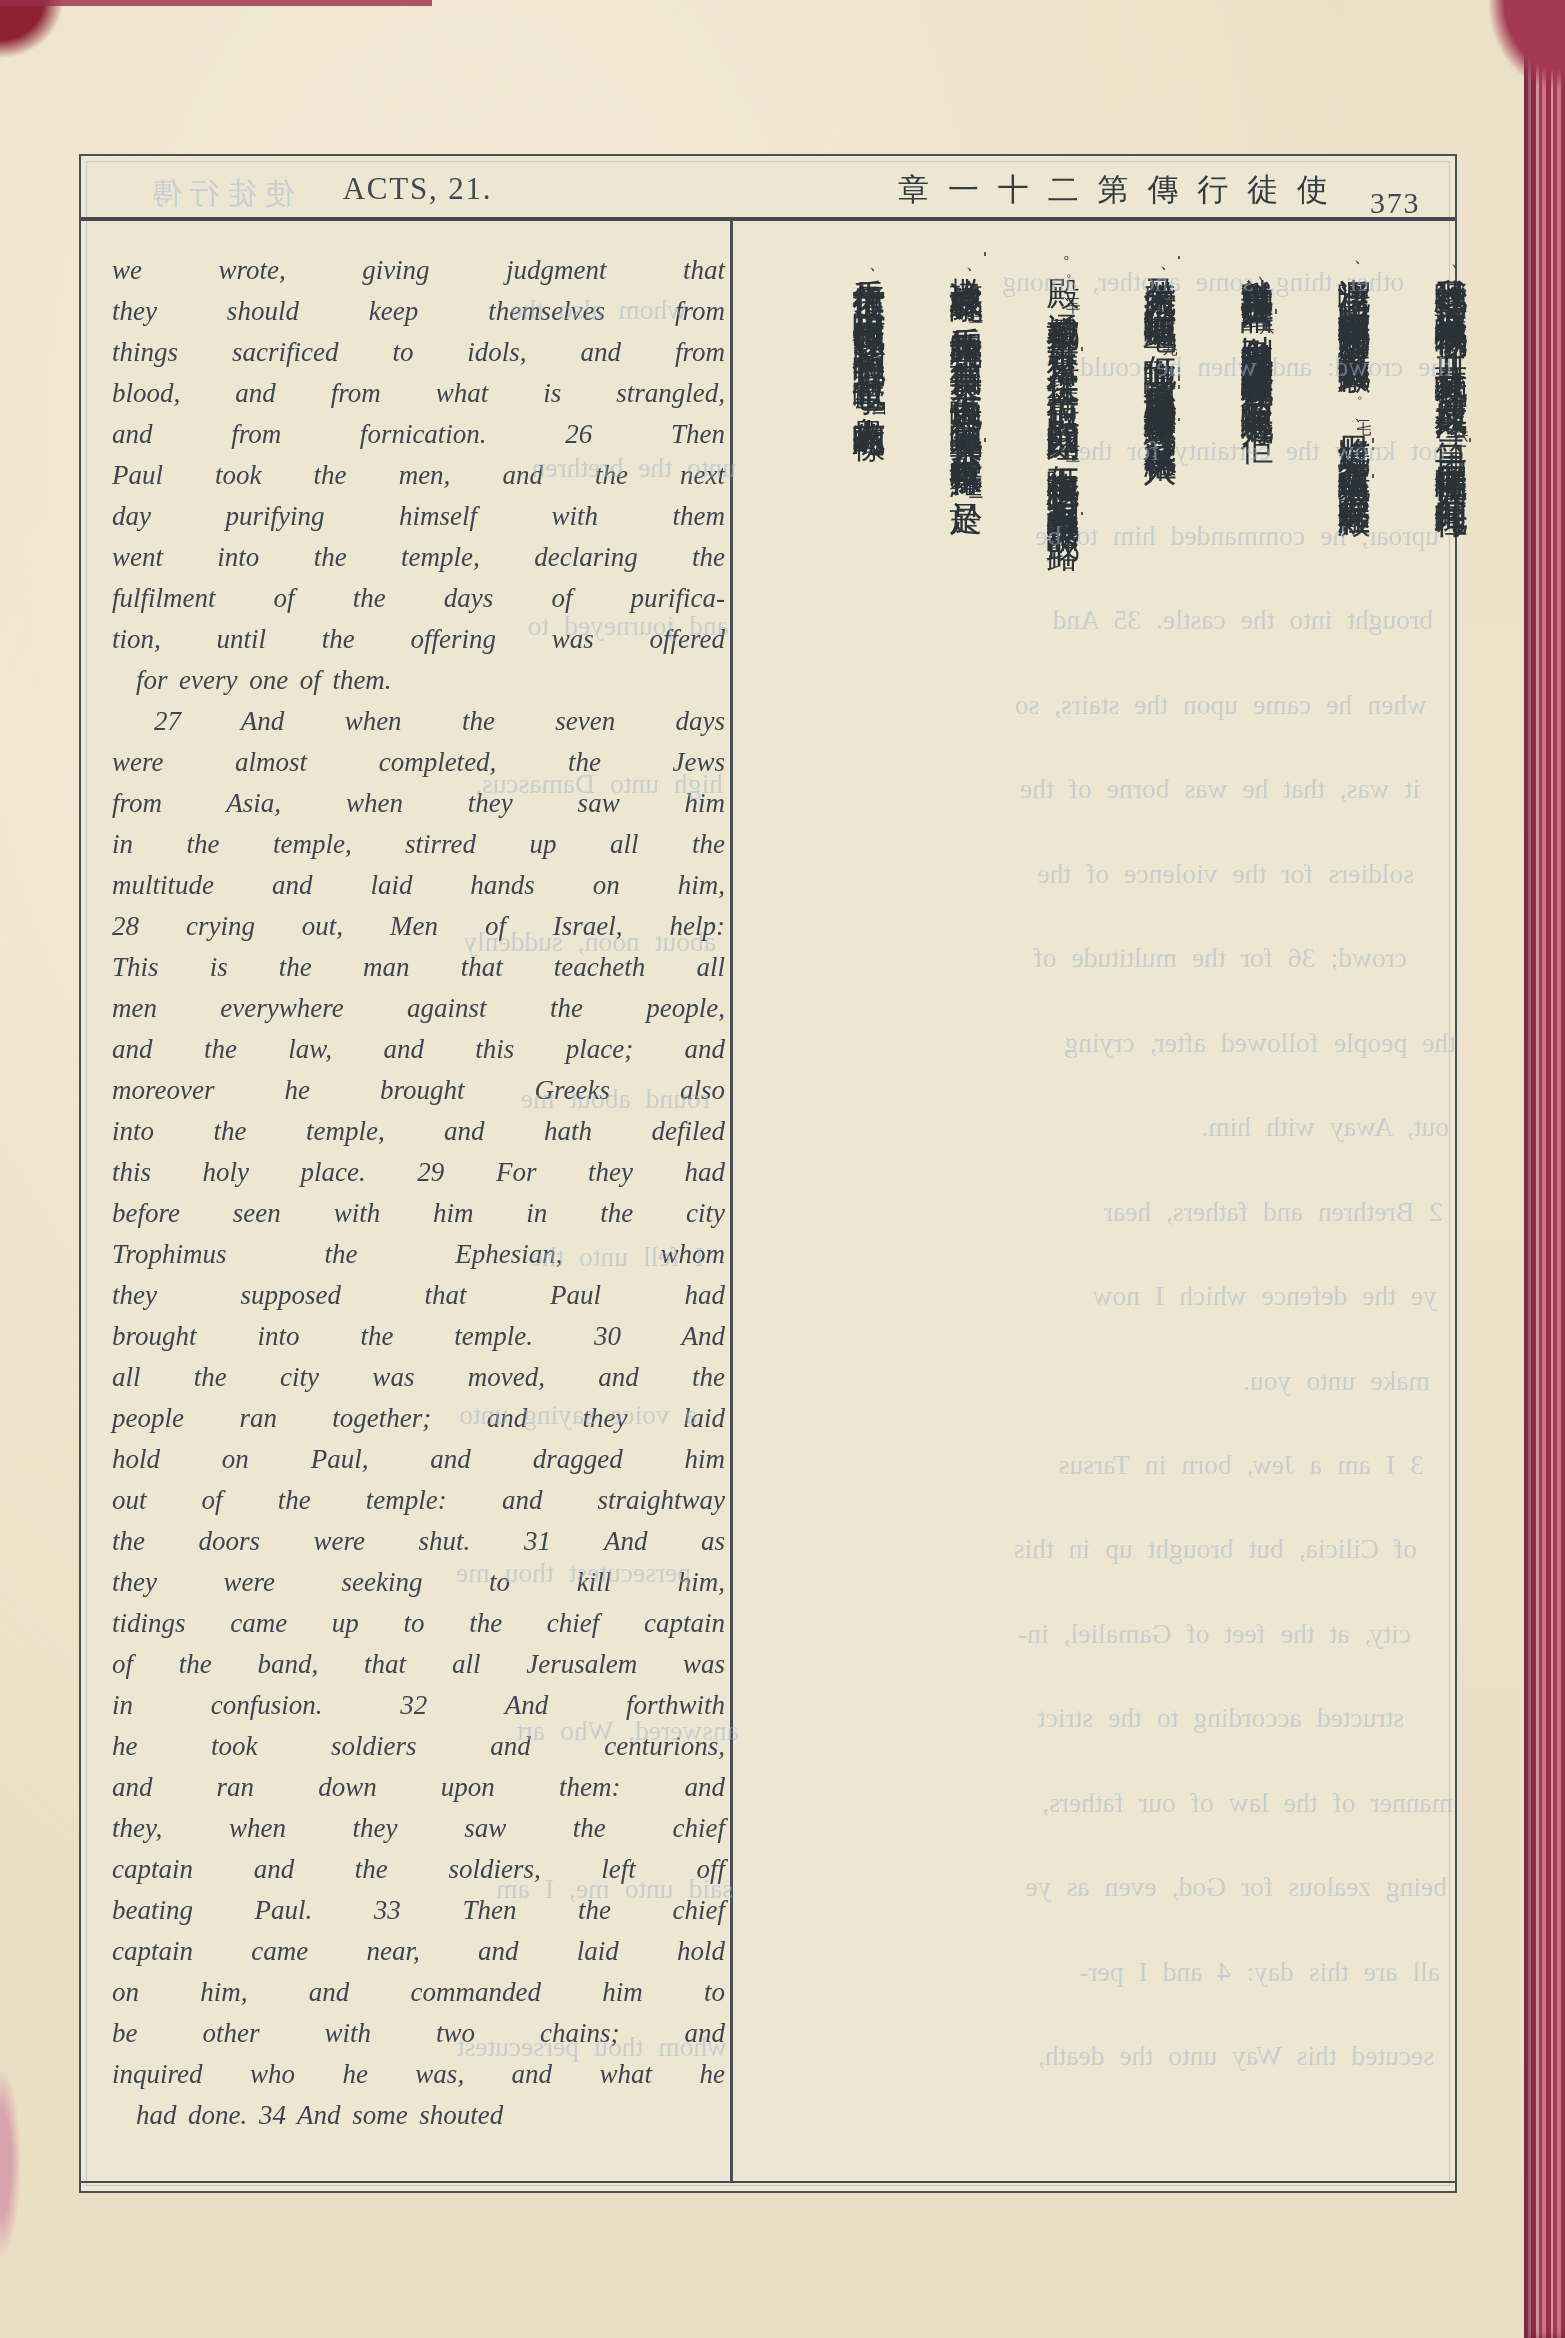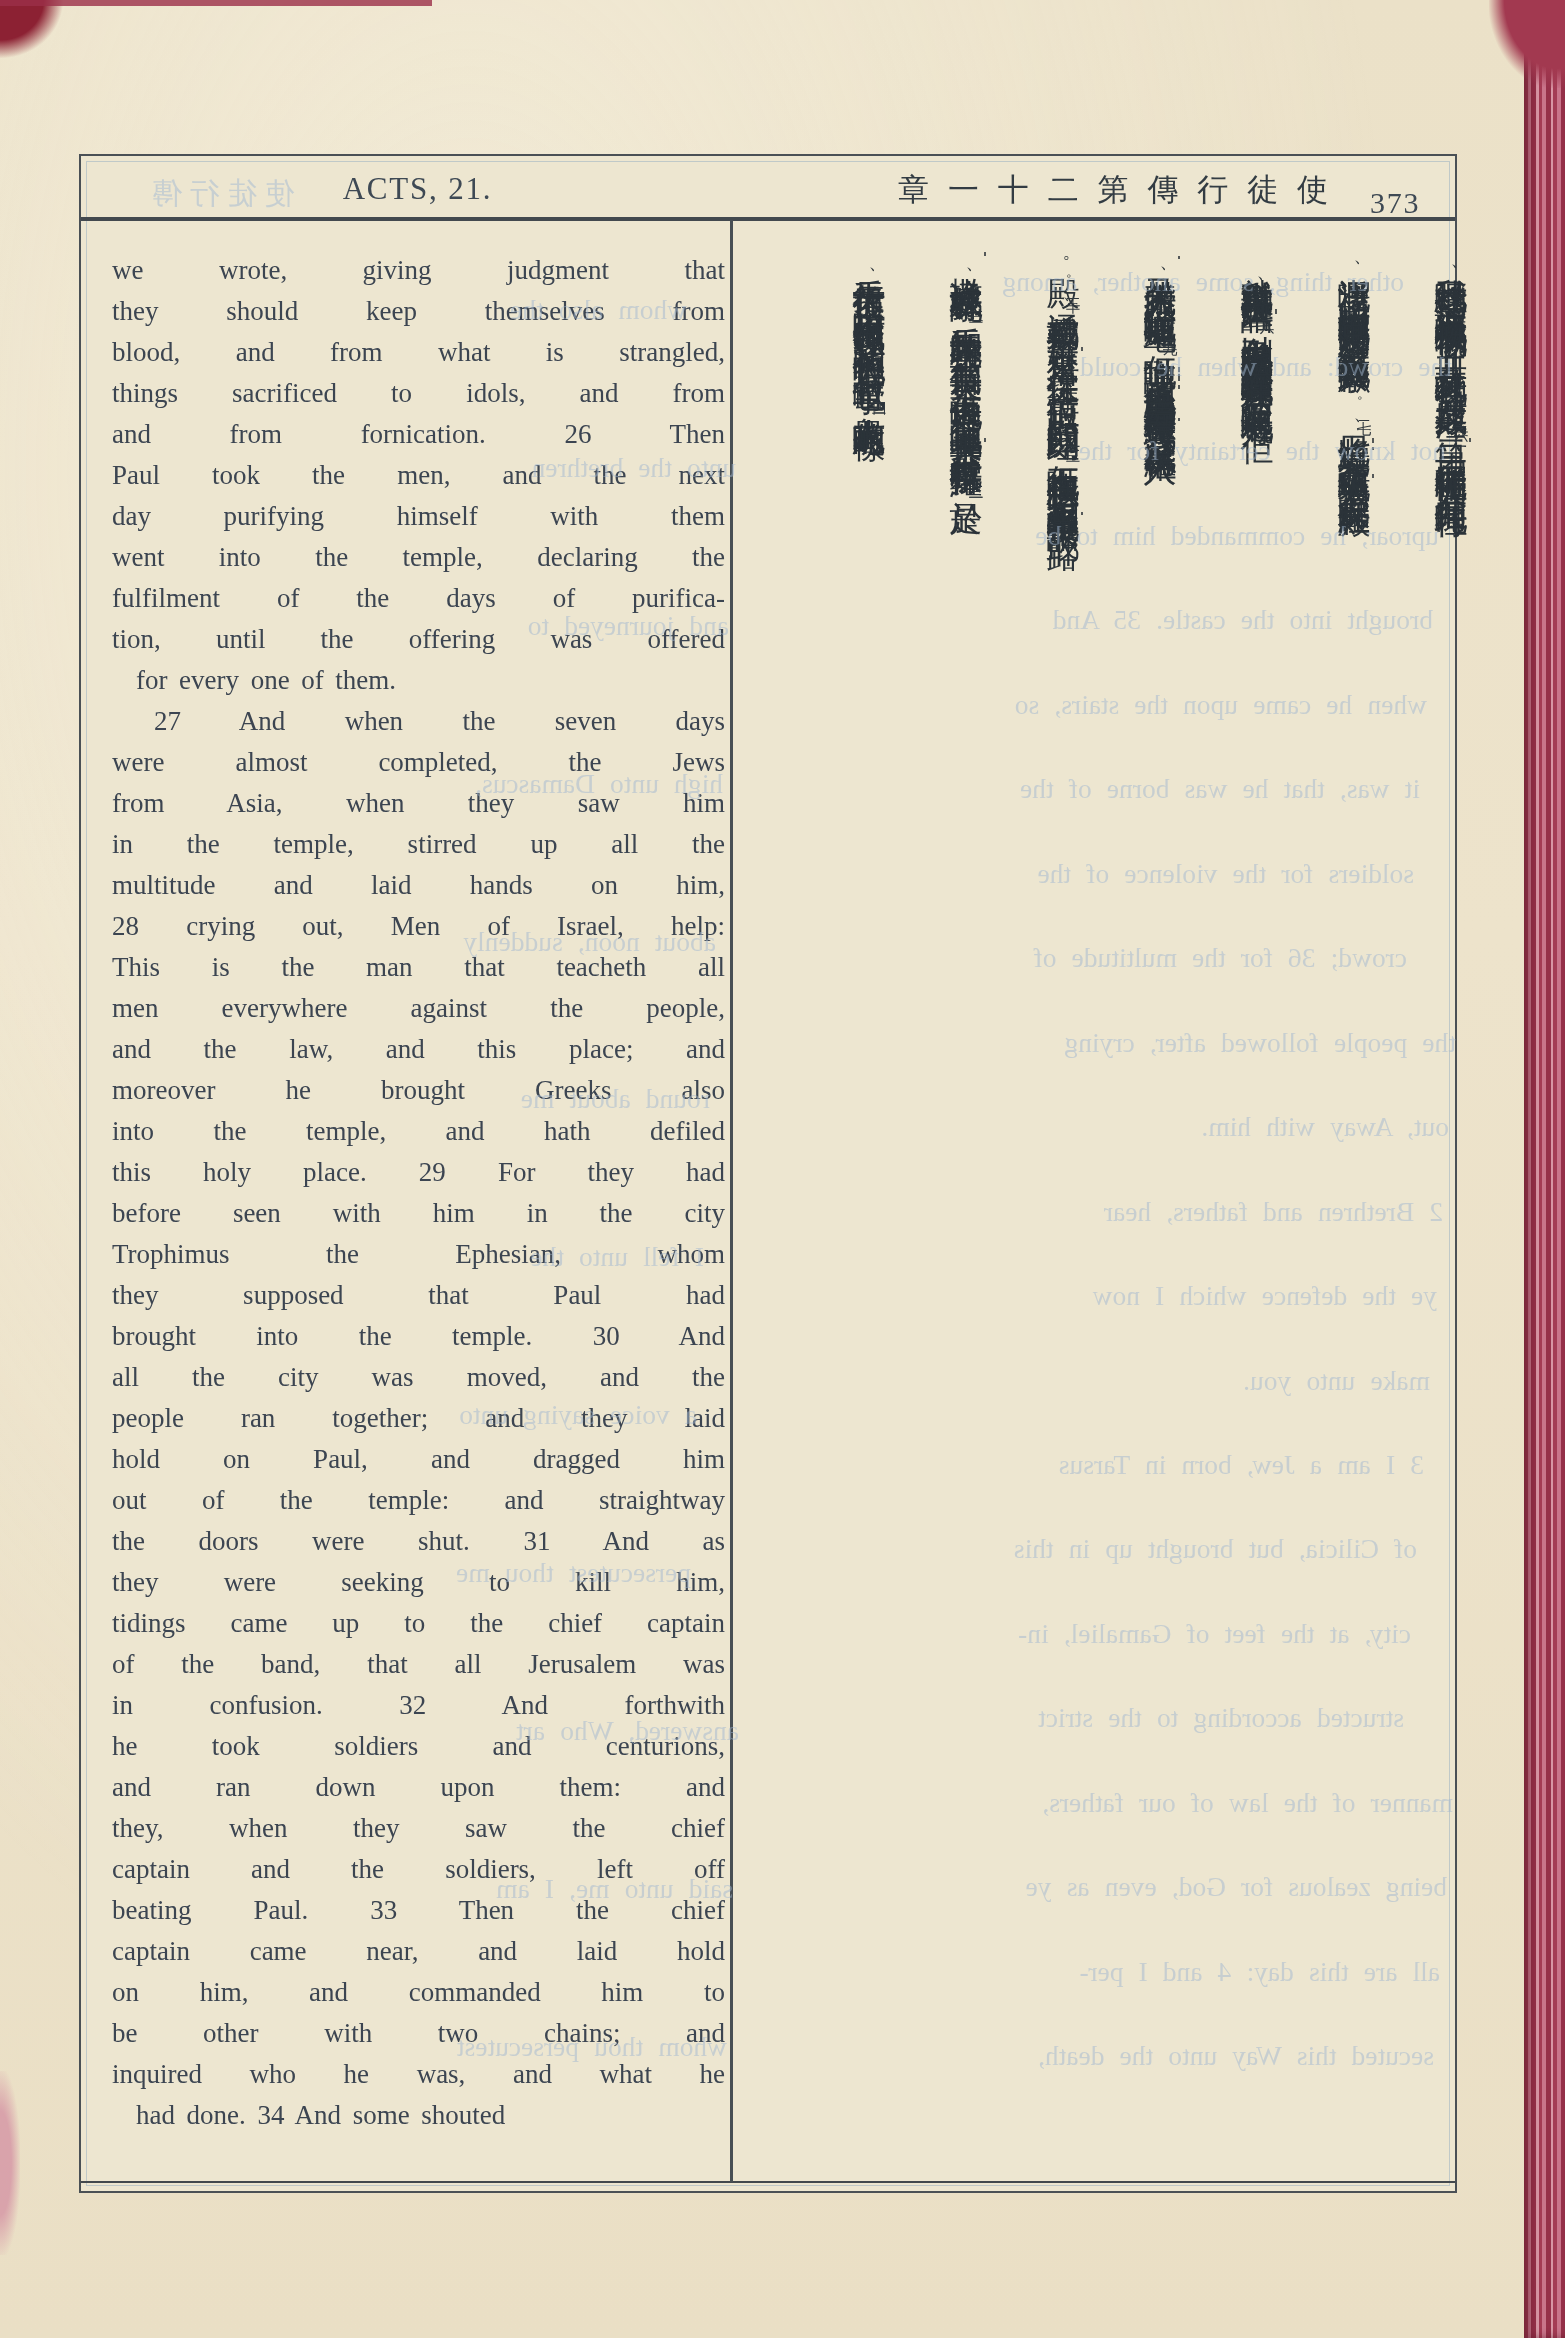--- a/index.html
+++ b/index.html
@@ -35,21 +35,21 @@
     font-size:31px;letter-spacing:1.8px;color:#3e4954;}
   .hdr-cjk{position:absolute;left:817px;top:13px;width:430px;display:flex;
     justify-content:space-between;font-size:31px;color:#333c43;}
   .hdr-page{position:absolute;left:1289px;top:30px;font-size:30px;color:#3e4954;letter-spacing:1.8px;}
   .hdr-ghost{position:absolute;left:64px;top:16.5px;font-size:30px;color:#a9bdd3;opacity:.55;
     transform:scaleX(-1);filter:blur(0.6px);letter-spacing:7.3px;}
   
   .eng{position:absolute;left:31px;top:94px;width:613px;color:#3c4551;
     font-size:27px;}
   .eline{height:41px;line-height:41px;text-align:justify;text-align-last:justify;
-    word-spacing:.18em;white-space:nowrap;}
+    word-spacing:.18em;white-space:nowrap;font-style:italic;}
   .eline.plain{text-align-last:left;margin-left:24px;}
   .eline.indent{text-indent:42px;}
   
   .cjk{position:absolute;left:658px;top:96px;width:760px;height:1936px;
     display:flex;flex-direction:row-reverse;justify-content:flex-start;
     padding-right:0;box-sizing:border-box;color:#2b3339;}
   .ccol{writing-mode:vertical-rl;text-orientation:upright;width:97px;
     font-size:33px;letter-spacing:1.8px;line-height:97px;flex:0 0 97px;}
   .ccol .p{font-size:18.4px;letter-spacing:0;display:inline-block;transform:translateX(8.3px);}
   .ccol .v{font-size:14.7px;letter-spacing:0;display:inline-block;transform:translateX(10px);color:#30383e;}
@@ -84,22 +84,22 @@
       <span>傳</span>
       <span>行</span>
       <span>徒</span>
       <span>使</span>
     </div>
   <div class="hdr-page">373</div>
 
   <div class="eng" id="eng">
       <div class="eline">we wrote, giving judgment that</div>
       <div class="eline">they should keep themselves from</div>
+      <div class="eline">things sacrificed to idols, and from</div>
       <div class="eline">blood, and from what is strangled,</div>
-      <div class="eline">things sacrificed to idols, and from</div>
       <div class="eline">and from fornication.  26  Then</div>
       <div class="eline">Paul took the men, and the next</div>
       <div class="eline">day purifying himself with them</div>
       <div class="eline">went into the temple, declaring the</div>
       <div class="eline">fulfilment of the days of purifica-</div>
       <div class="eline">tion, until the offering was offered</div>
       <div class="eline plain">for every one of them.</div>
       <div class="eline indent">27 And when the seven days</div>
       <div class="eline">were almost completed, the Jews</div>
       <div class="eline">from Asia, when they saw him</div>

